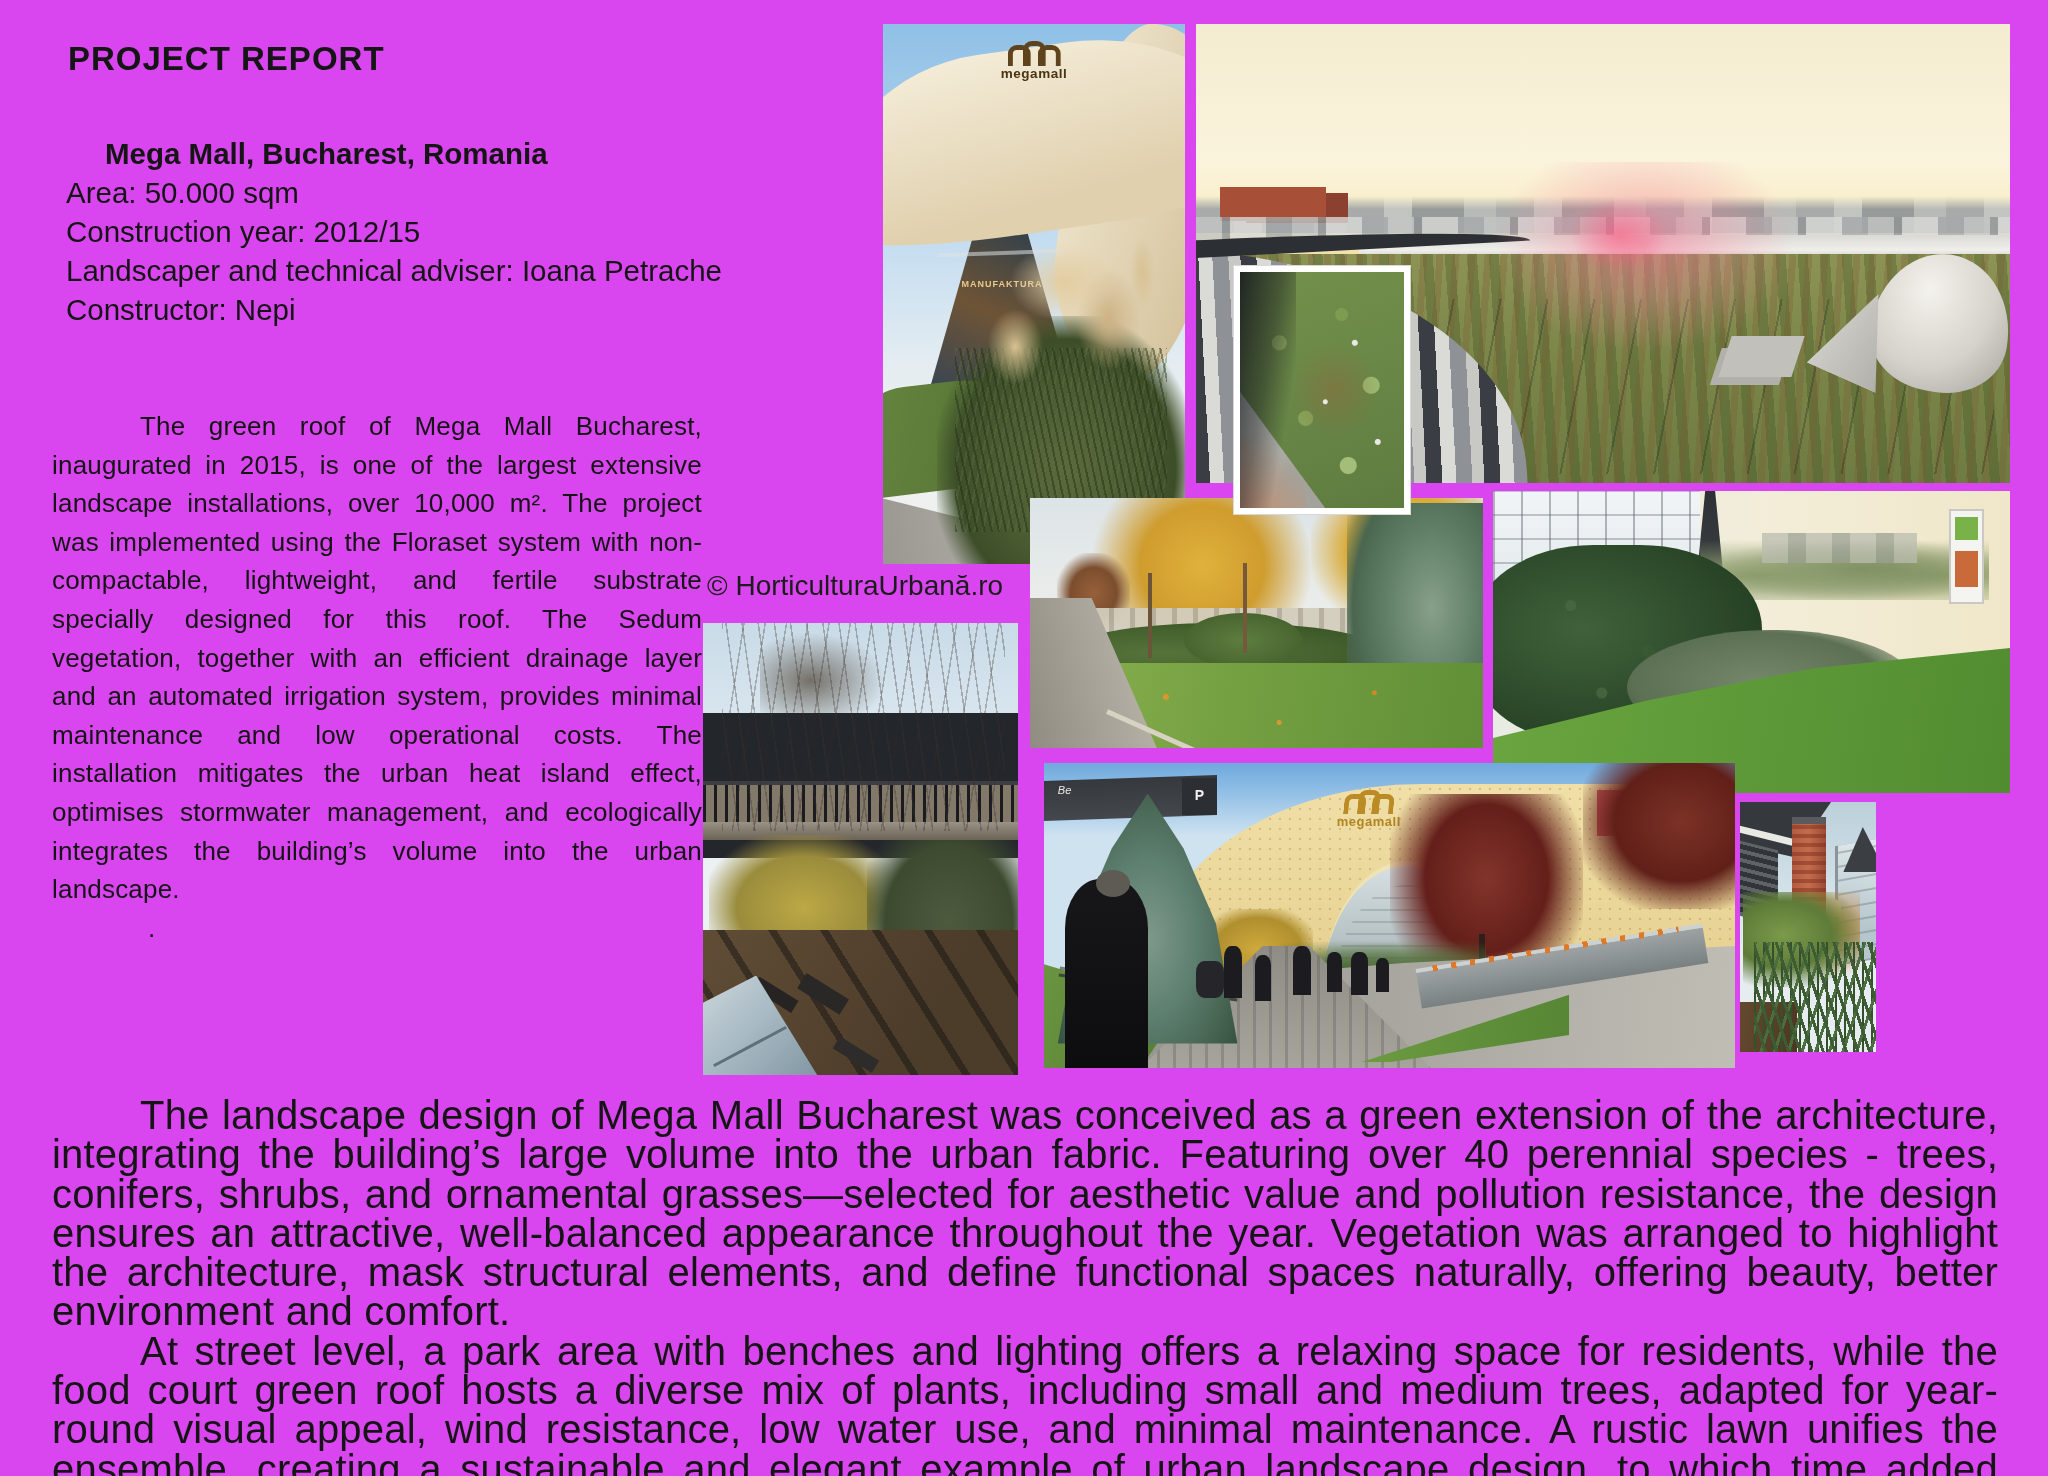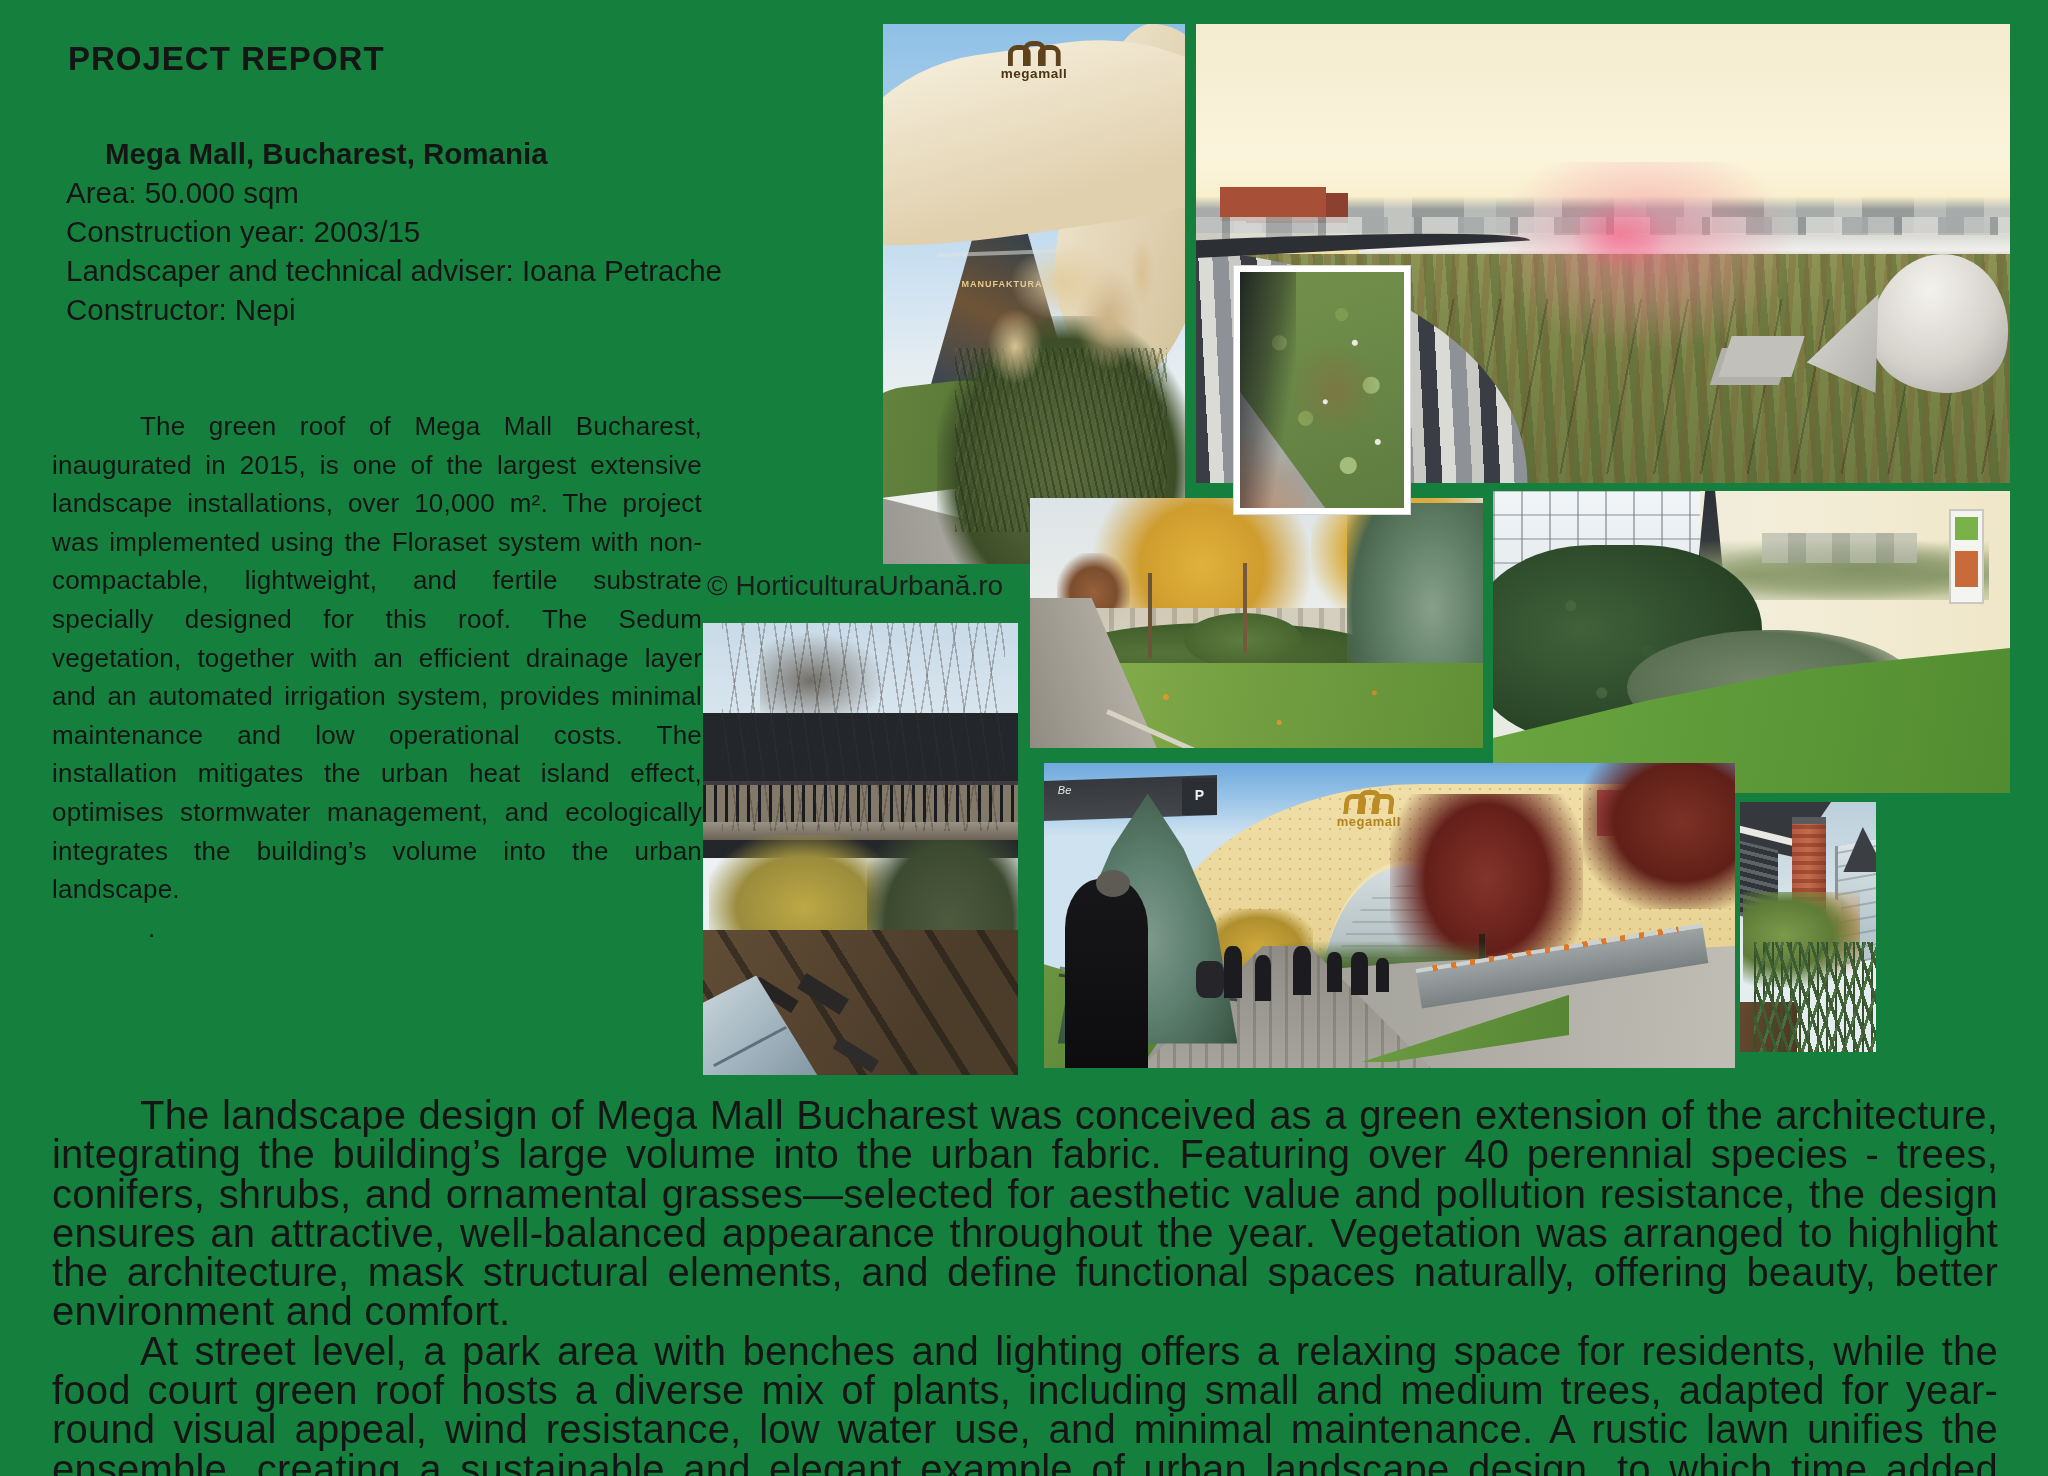--- a/index.html
+++ b/index.html
@@ -1,16 +1,16 @@
 <!DOCTYPE html>
 <html><head>
 <meta charset="utf-8">
 <style>
   html,body{margin:0;padding:0;background:#ffffff;}
-  .page{position:relative;width:2048px;height:1476px;background:#15803d;overflow:hidden;
+  .page{position:relative;width:2048px;height:1476px;background:#d946ef;overflow:hidden;
         font-family:"Liberation Sans", sans-serif;color:#151515;}
 
   
   .title{position:absolute;left:68px;top:40px;font-size:33px;font-weight:bold;letter-spacing:1px;}
   .info{position:absolute;left:66px;top:134px;font-size:29.5px;line-height:39px;white-space:nowrap;}
   .info .name{font-weight:bold;margin-left:39px;}
   .info .split{display:flex;justify-content:space-between;width:772px;}
   .intro{position:absolute;left:52px;top:407px;width:650px;font-size:26px;line-height:38.6px;
          text-align:justify;letter-spacing:.2px;}
   .intro p{margin:0;text-indent:88px;word-spacing:1.5px;}
@@ -294,21 +294,21 @@
 </head>
 <body>
 
 <div class="page">
 
   <div class="title">PROJECT REPORT</div>
 
   <div class="info">
     <div class="name">Mega Mall, Bucharest, Romania</div>
     <div>Area: 50.000 sqm</div>
-    <div>Construction year: 2003/15</div>
+    <div>Construction year: 2012/15</div>
     <div>Landscaper and technical adviser: Ioana Petrache</div>
     <div class="split">
       <span>Constructor: Nepi</span>
     </div>
   </div>
 
   <div class="intro">
     <p>The green roof of Mega Mall Bucharest, inaugurated in 2015, is one of the largest extensive landscape installations, over 10,000 m². The project was implemented using the Floraset system with non-compactable, lightweight, and fertile substrate specially designed for this roof. The Sedum vegetation, together with an efficient drainage layer and an automated irrigation system, provides minimal maintenance and low operational costs. The installation mitigates the urban heat island effect, optimises stormwater management, and ecologically integrates the building’s volume into the urban landscape.</p>
     <div class="dot">.</div>
   </div>

